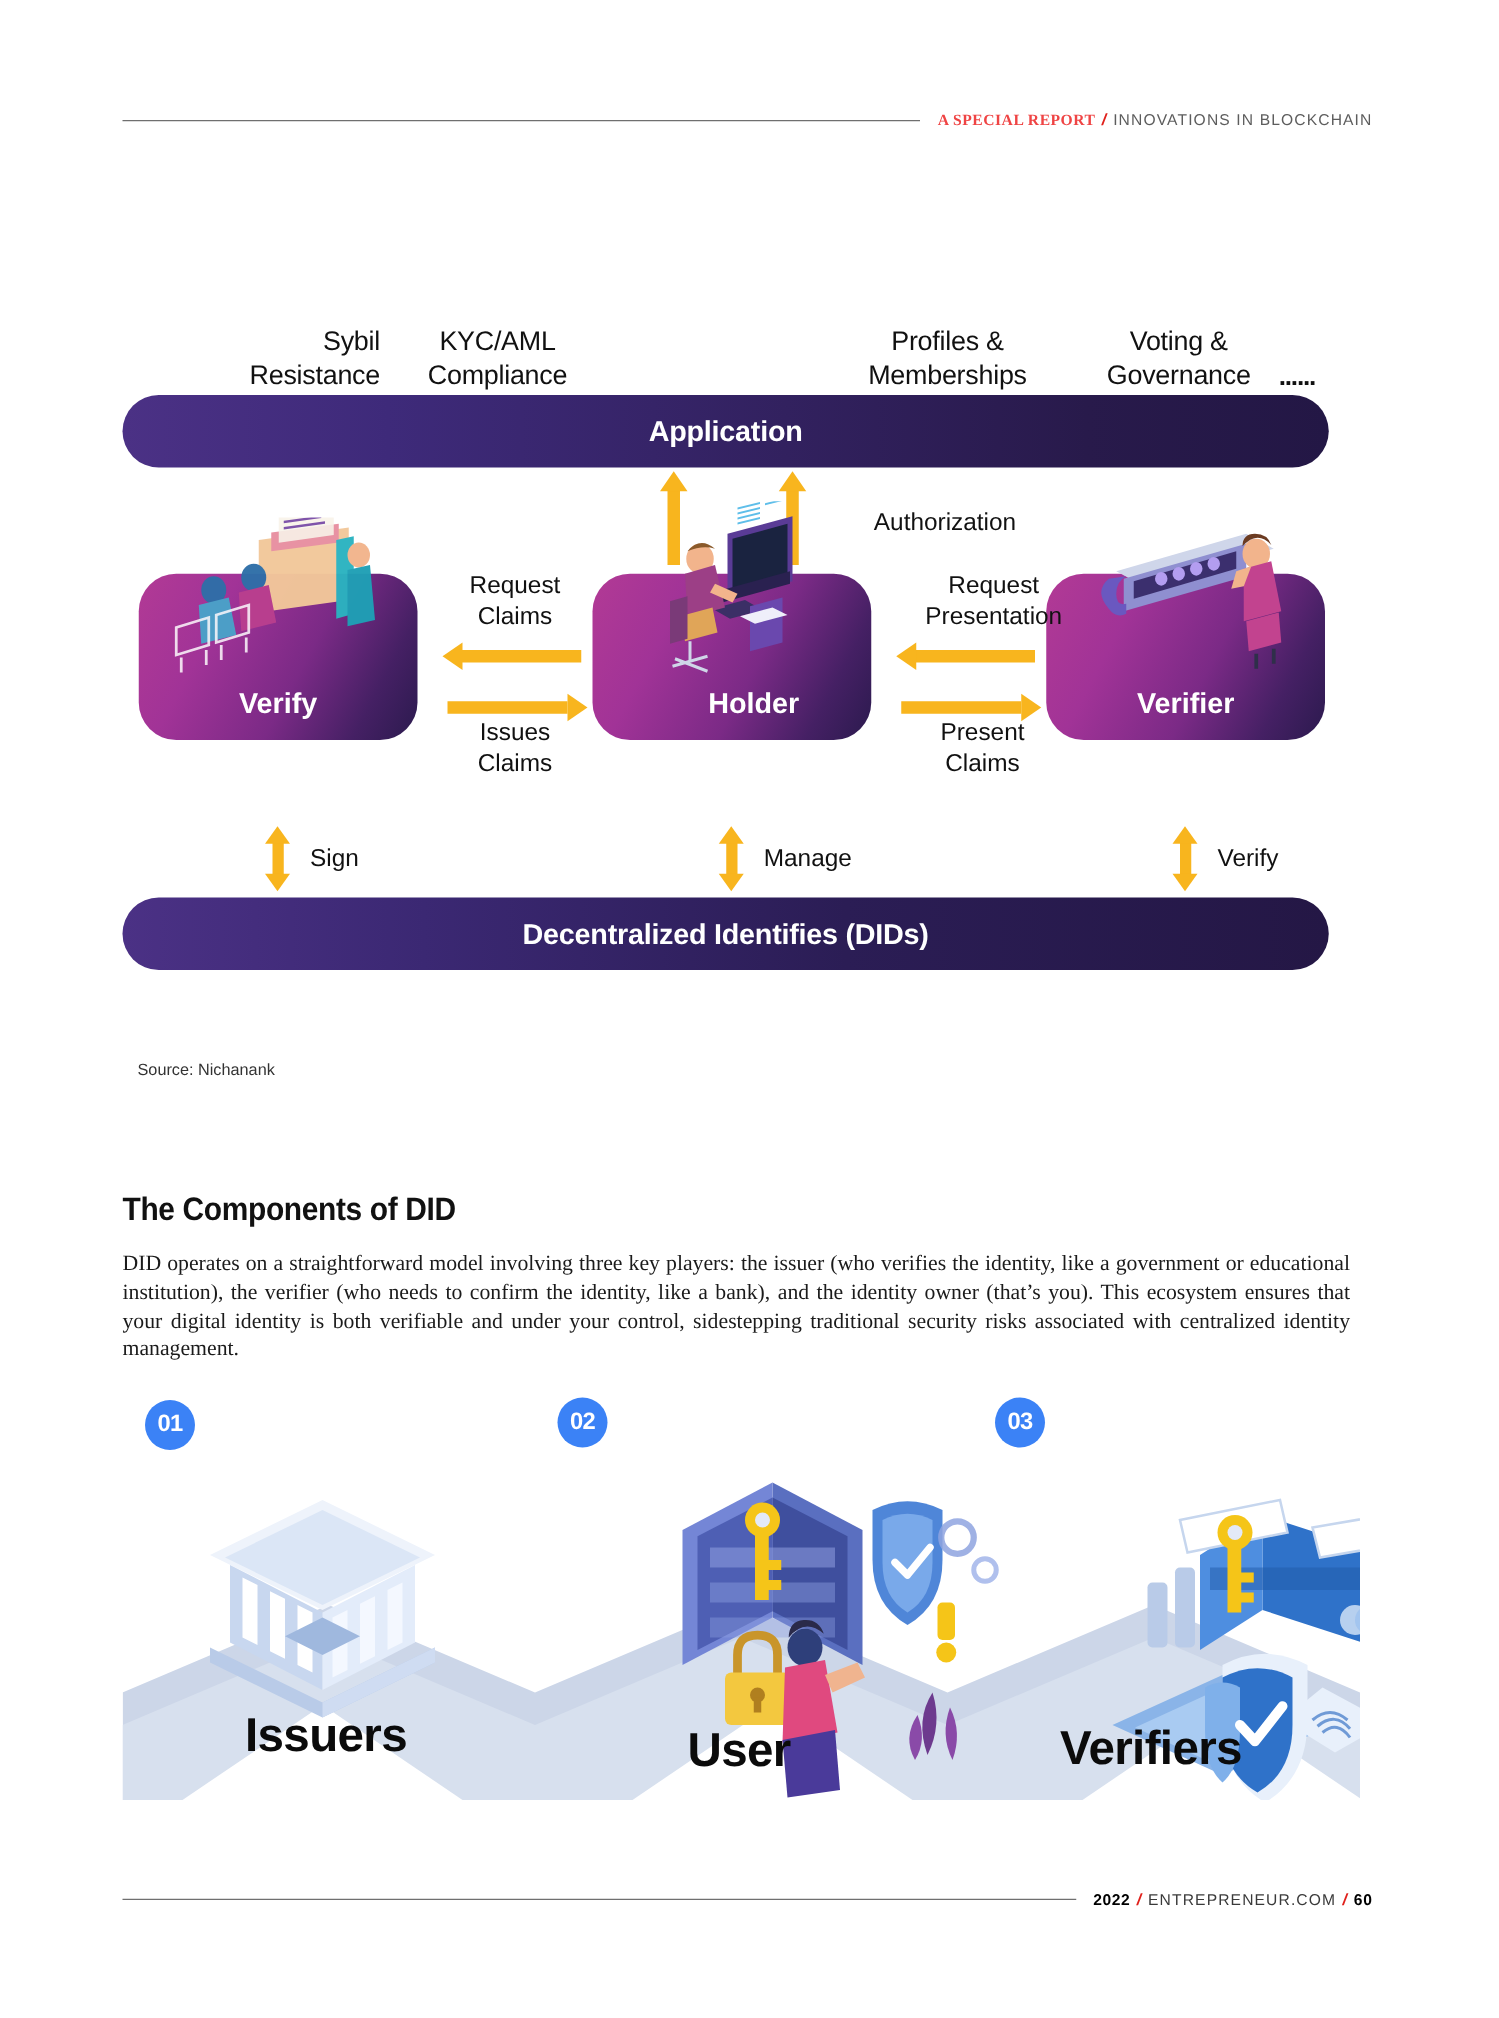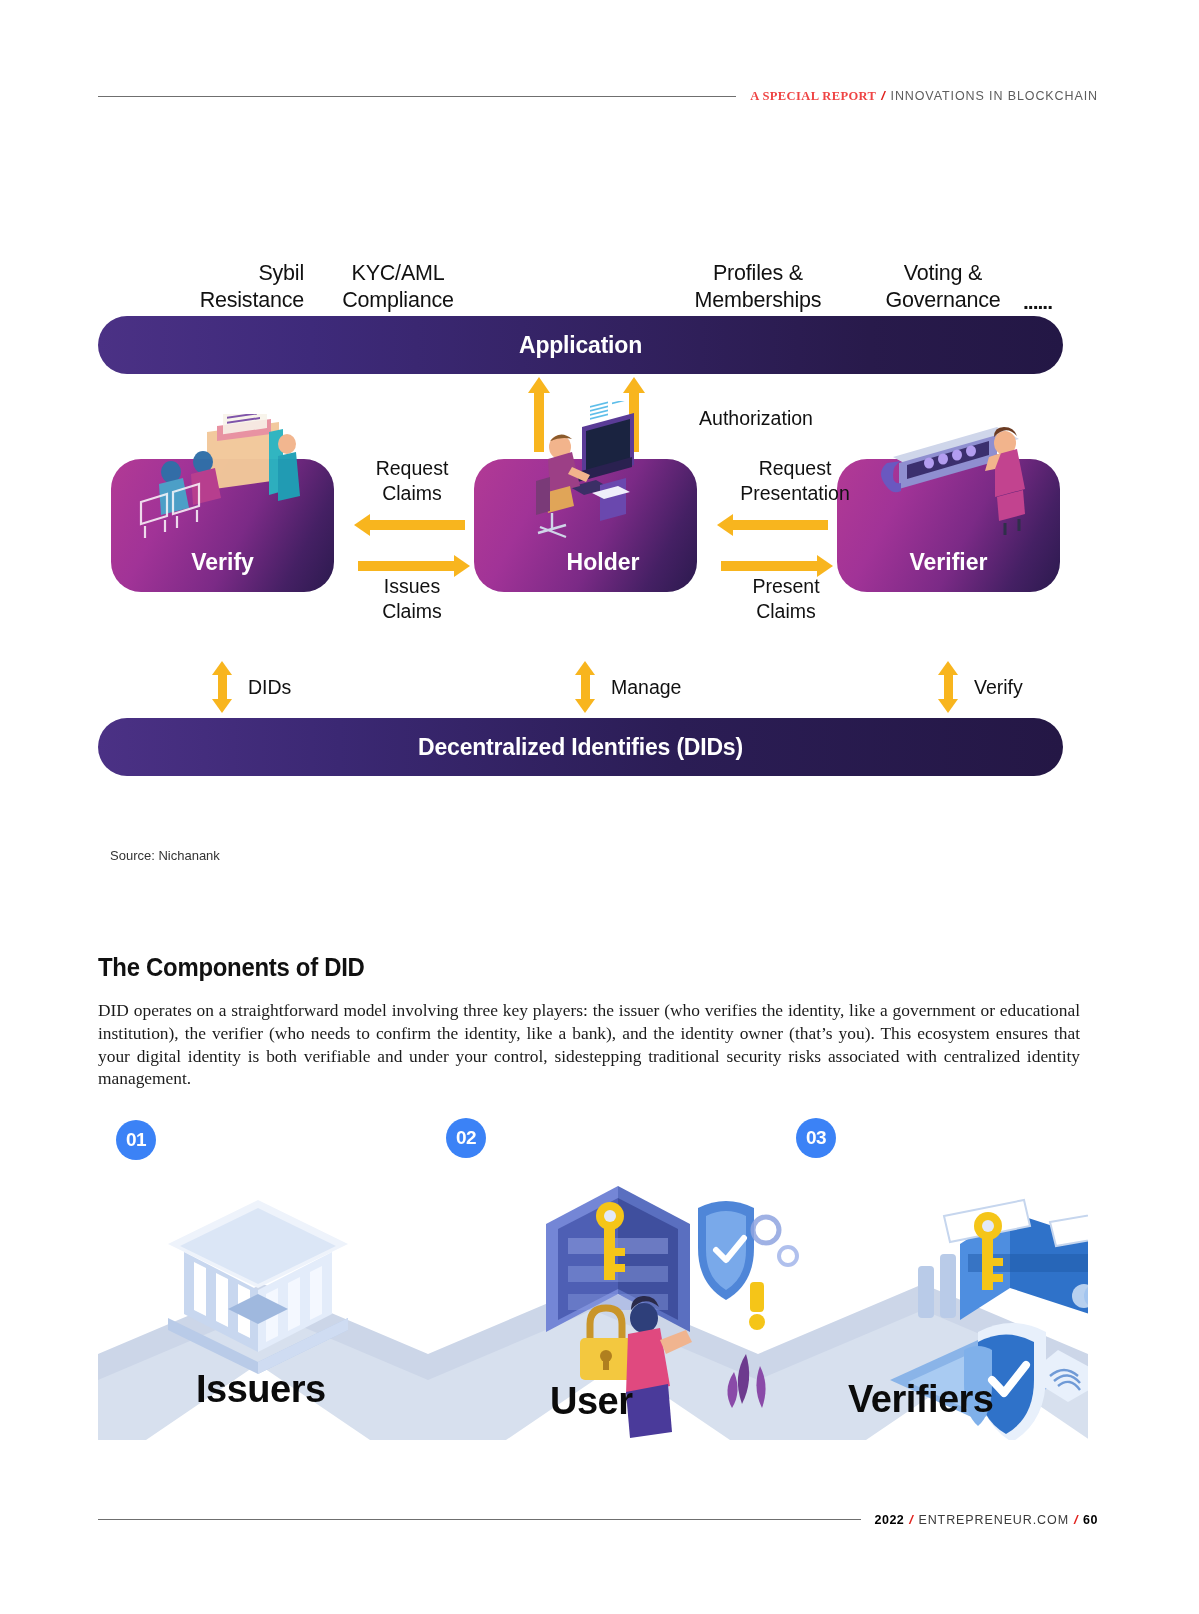--- a/index.html
+++ b/index.html
@@ -448,21 +448,21 @@
       <span>Claims</span>
     </div>
   </div>
 
   <div class="gap-row">
     <div>
       <div class="ar-shaft" style="left:120px; top:10px; width:9px; height:28px;"></div>
       <div class="ar-head" style="left:114px; top:-3px; border-left:10px solid transparent; border-right:10px solid transparent; border-bottom:14px solid #f8b51e;"></div>
       <div class="ar-head" style="left:114px; top:35px; border-left:10px solid transparent; border-right:10px solid transparent; border-top:14px solid #f8b51e;"></div>
     </div>
-    <div class="vlabel" style="left:150px; top:12px;">DIDs</div>
+    <div class="vlabel" style="left:150px; top:12px;">Sign</div>
 
     <div>
       <div class="ar-shaft" style="left:483px; top:10px; width:9px; height:28px;"></div>
       <div class="ar-head" style="left:477px; top:-3px; border-left:10px solid transparent; border-right:10px solid transparent; border-bottom:14px solid #f8b51e;"></div>
       <div class="ar-head" style="left:477px; top:35px; border-left:10px solid transparent; border-right:10px solid transparent; border-top:14px solid #f8b51e;"></div>
     </div>
     <div class="vlabel" style="left:513px; top:12px;">Manage</div>
 
     <div>
       <div class="ar-shaft" style="left:846px; top:10px; width:9px; height:28px;"></div>

